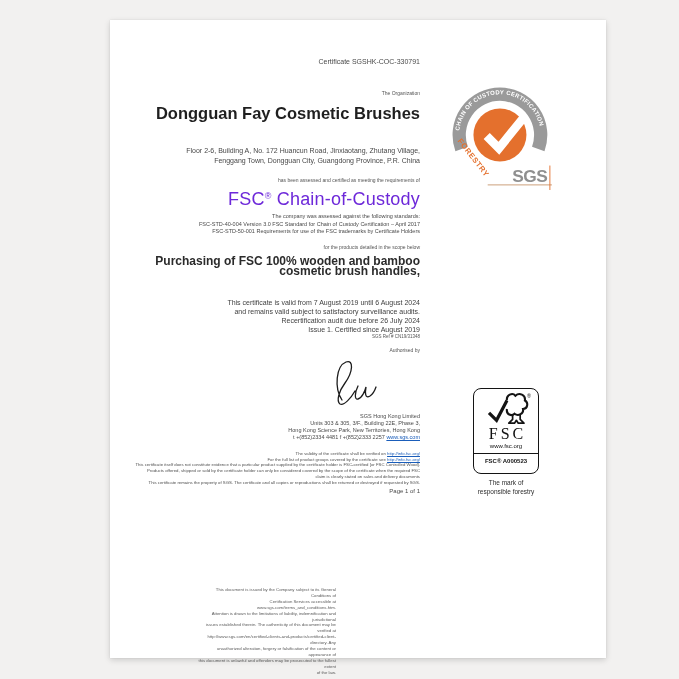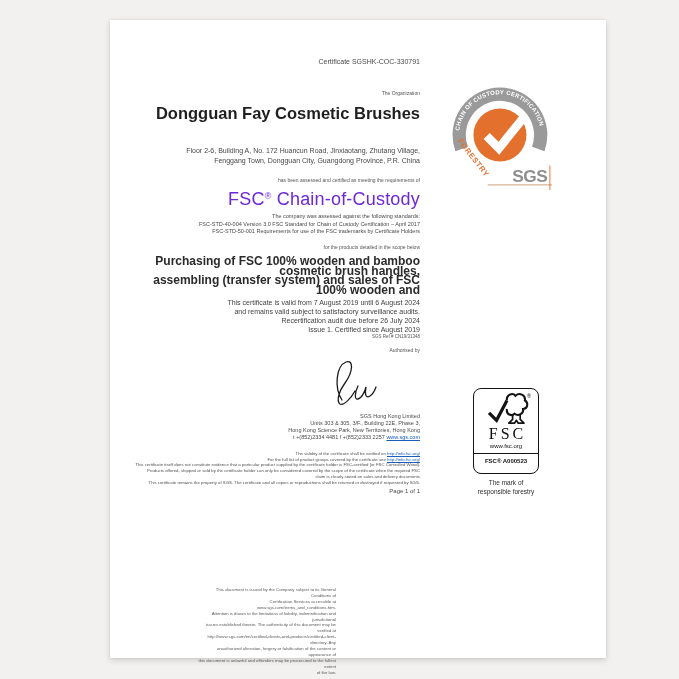--- a/index.html
+++ b/index.html
@@ -73,21 +73,20 @@
     <div class="col standards">
       <div>The company was assessed against the following standards:</div>
       <div>FSC-STD-40-004 Version 3.0 FSC Standard for Chain of Custody Certification – April 2017</div>
       <div>FSC-STD-50-001 Requirements for use of the FSC trademarks by Certificate Holders</div>
     </div>
 
     <div class="col products">for the products detailed in the scope below</div>
 
     <div class="col scope">
       <div>Purchasing of FSC 100% wooden and bamboo cosmetic brush handles,</div>
-      <div>assembling (transfer system) and sales of FSC 100% wooden and</div>
     </div>
 
     <div class="col validity">
       <div>This certificate is valid from 7 August 2019 until 6 August 2024</div>
       <div>and remains valid subject to satisfactory surveillance audits.</div>
       <div>Recertification audit due before 26 July 2024</div>
       <div>Issue 1. Certified since August 2019</div>
     </div>
 
     <div class="col sgsref">SGS Ref # CN19/31348</div>

